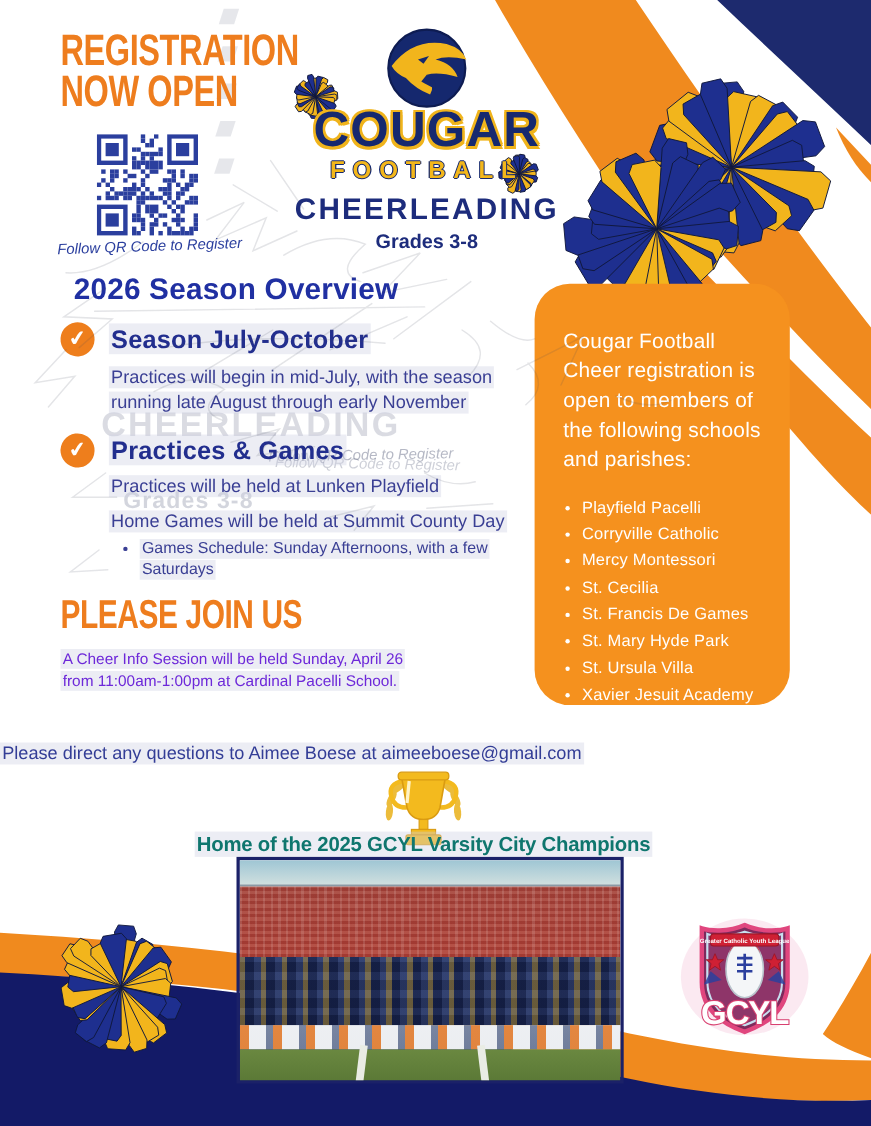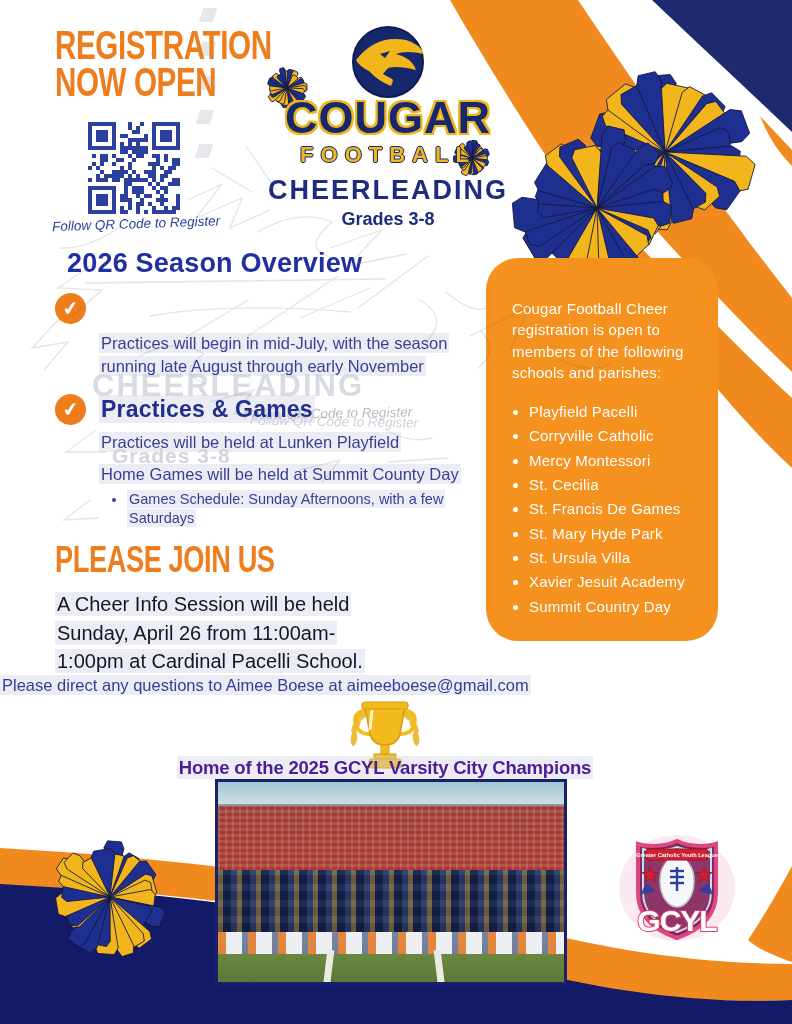--- a/index.html
+++ b/index.html
@@ -50,34 +50,34 @@
   .check-body{margin-left:13px;}
   .check-body h3{margin:0;font-size:23px;font-weight:800;color:#222e8e;letter-spacing:.2px;}
   .body-text{font-size:16.5px;line-height:1.38;color:#3a3f94;margin:8px 0 0 44px;width:392px;}
   .body-text.tight{margin-top:6px;}
   .hl{background:rgba(205,208,226,.38);-webkit-box-decoration-break:clone;box-decoration-break:clone;padding:1px 2px;}
   ul.sub{margin:4px 0 0 58px;padding-left:14px;font-size:14.5px;line-height:1.32;color:#3a3f94;width:330px;}
 
   
   #join{left:55px;top:543px;width:360px;z-index:3;}
   #join .cond{font-size:34px;}
-  #join p{margin:16px 0 0 0;font-size:20px;line-height:1.42;color:#0f172a;width:335px;}
+  #join p{margin:16px 0 0 0;font-size:14px;line-height:1.42;color:#6d28d9;width:335px;}
 
   
   #contact{left:0;top:676px;width:776px;text-align:left;z-index:3;font-size:16.5px;color:#333d96;}
 
   
   #elig-box{left:486px;top:258px;width:232px;height:383px;background:#F5911E;border-radius:32px;
             z-index:3;box-sizing:border-box;padding:40px 24px 0 26px;color:#fff;}
-  #elig-box p{margin:0;font-size:15px;line-height:1.42;letter-spacing:.2px;}
+  #elig-box p{margin:0;font-size:19px;line-height:1.42;letter-spacing:.2px;}
   #elig-box ul{margin:17px 0 0 0;padding-left:17px;font-size:15px;line-height:1.62;letter-spacing:.2px;}
 
   
   #champions{left:140px;top:698px;width:490px;text-align:center;z-index:3;}
-  #champions h3{margin:-15px 0 0 0;font-size:18.5px;font-weight:800;color:#4c1d95;letter-spacing:-.2px;}
+  #champions h3{margin:-15px 0 0 0;font-size:18.5px;font-weight:800;color:#0f766e;letter-spacing:-.2px;}
   #trophy{margin:0 auto;}
 
   
   #photo{left:215px;top:779px;width:352px;height:206px;border:3px solid #1b2168;box-sizing:border-box;
          z-index:5;overflow:hidden;filter:blur(.4px);}
   .ph{width:100%;}
   .ph-sky{height:11%;background:linear-gradient(#9fc6d4,#cfdfdf);border-bottom:2px solid #8a9aa5;}
   .ph-stand{height:32%;background:
       repeating-linear-gradient(90deg,rgba(255,255,255,.12) 0 2px,rgba(0,0,0,0) 2px 7px),
       repeating-linear-gradient(0deg,rgba(120,20,20,.25) 0 3px,rgba(255,255,255,.05) 3px 6px),
@@ -317,20 +317,23 @@
   <div class="football-word" data-interactable="false">FOOTBALL</div>
   <div class="cheer-word" data-interactable="false">CHEERLEADING</div>
   <div class="grades-word" data-interactable="false">Grades 3-8</div>
 </div>
 
 <div id="season" class="abs" data-interactable="false">
   <h2 data-interactable="false">2026 Season Overview</h2>
 
   <div class="check-row" data-interactable="false">
     <div class="check" data-interactable="false"></div>
+    <div class="check-body">
+      <h3 data-interactable="false"><span class="hl">Season July-October</span></h3>
+    </div>
   </div>
   <div class="body-text" data-interactable="false"><span class="hl">Practices will begin in mid-July, with the season running late August through early November</span></div>
 
   <div class="check-row" style="margin-top:18px" data-interactable="false">
     <div class="check" data-interactable="false"></div>
     <div class="check-body">
       <h3 data-interactable="false"><span class="hl">Practices &amp; Games</span></h3>
     </div>
   </div>
   <div class="body-text tight" data-interactable="false"><span class="hl">Practices will be held at Lunken Playfield</span></div>

